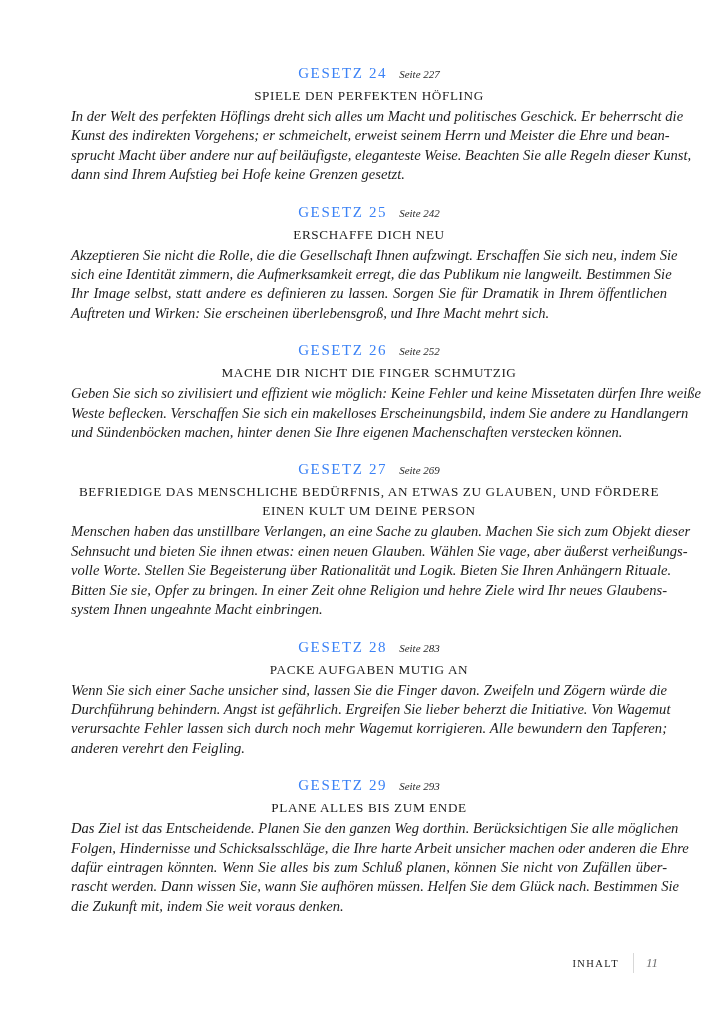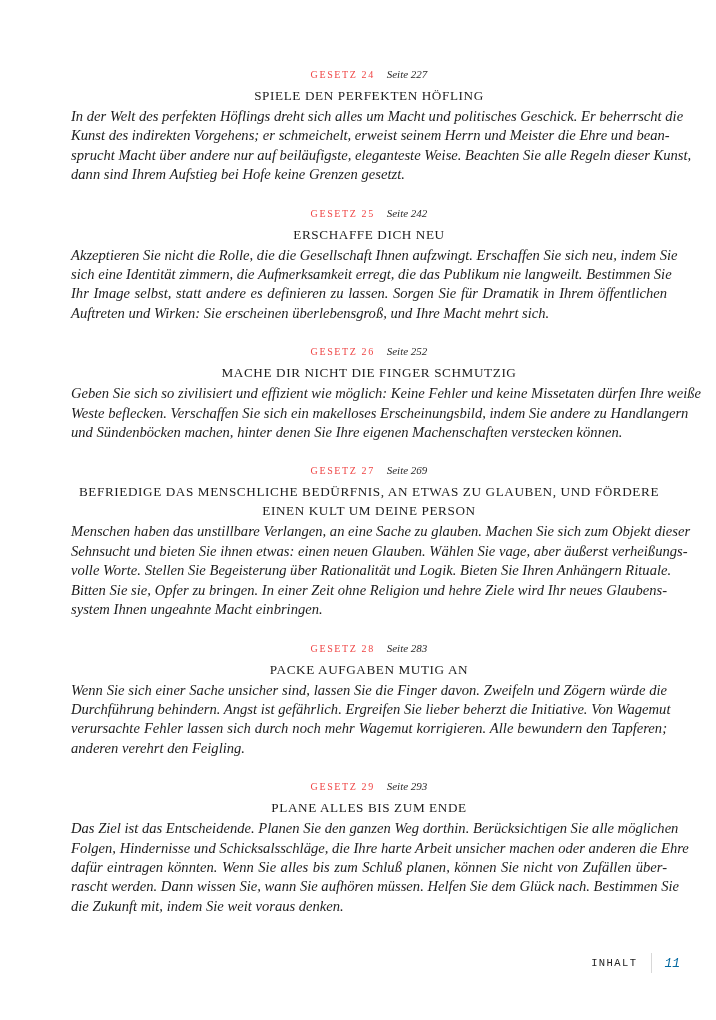--- a/index.html
+++ b/index.html
@@ -24,22 +24,22 @@
     .law {
       margin-bottom: 18px;
     }
     .law-head {
       text-align: center;
       line-height: 18px;
       height: 18px;
       margin-bottom: 4px;
     }
     .law-number {
-      color: #ef4444;
-      font-size: 10px;
+      color: #3b82f6;
+      font-size: 15px;
       letter-spacing: 1.6px;
     }
     .law-page {
       font-style: italic;
       font-size: 11px;
       margin-left: 8px;
       color: #2a2a2a;
     }
     .law-title {
       text-align: center;
@@ -66,38 +66,37 @@
     }
     .footer {
       position: absolute;
       top: 952px;
       left: 560px;
       width: 120px;
       height: 22px;
       display: flex;
       align-items: center;
       justify-content: flex-end;
-      font-family: Liberation Mono, monospace;
     }
     .footer-label {
       font-size: 10.5px;
       letter-spacing: 1.4px;
       color: #222;
     }
     .footer-divider {
       width: 1px;
       height: 20px;
       background: #d8d8d8;
       margin: 0 12px 0 14px;
     }
     .footer-page {
       font-style: italic;
       font-size: 13px;
-      color: #0369a1;
-      margin-right: 0;
+      color: #737373;
+      margin-right: 22px;
     }
   </style>
 </head>
 <body>
 
 <div class="page">
 
   <section class="law">
     <div class="law-head">
       <span class="law-number">GESETZ 24</span>

